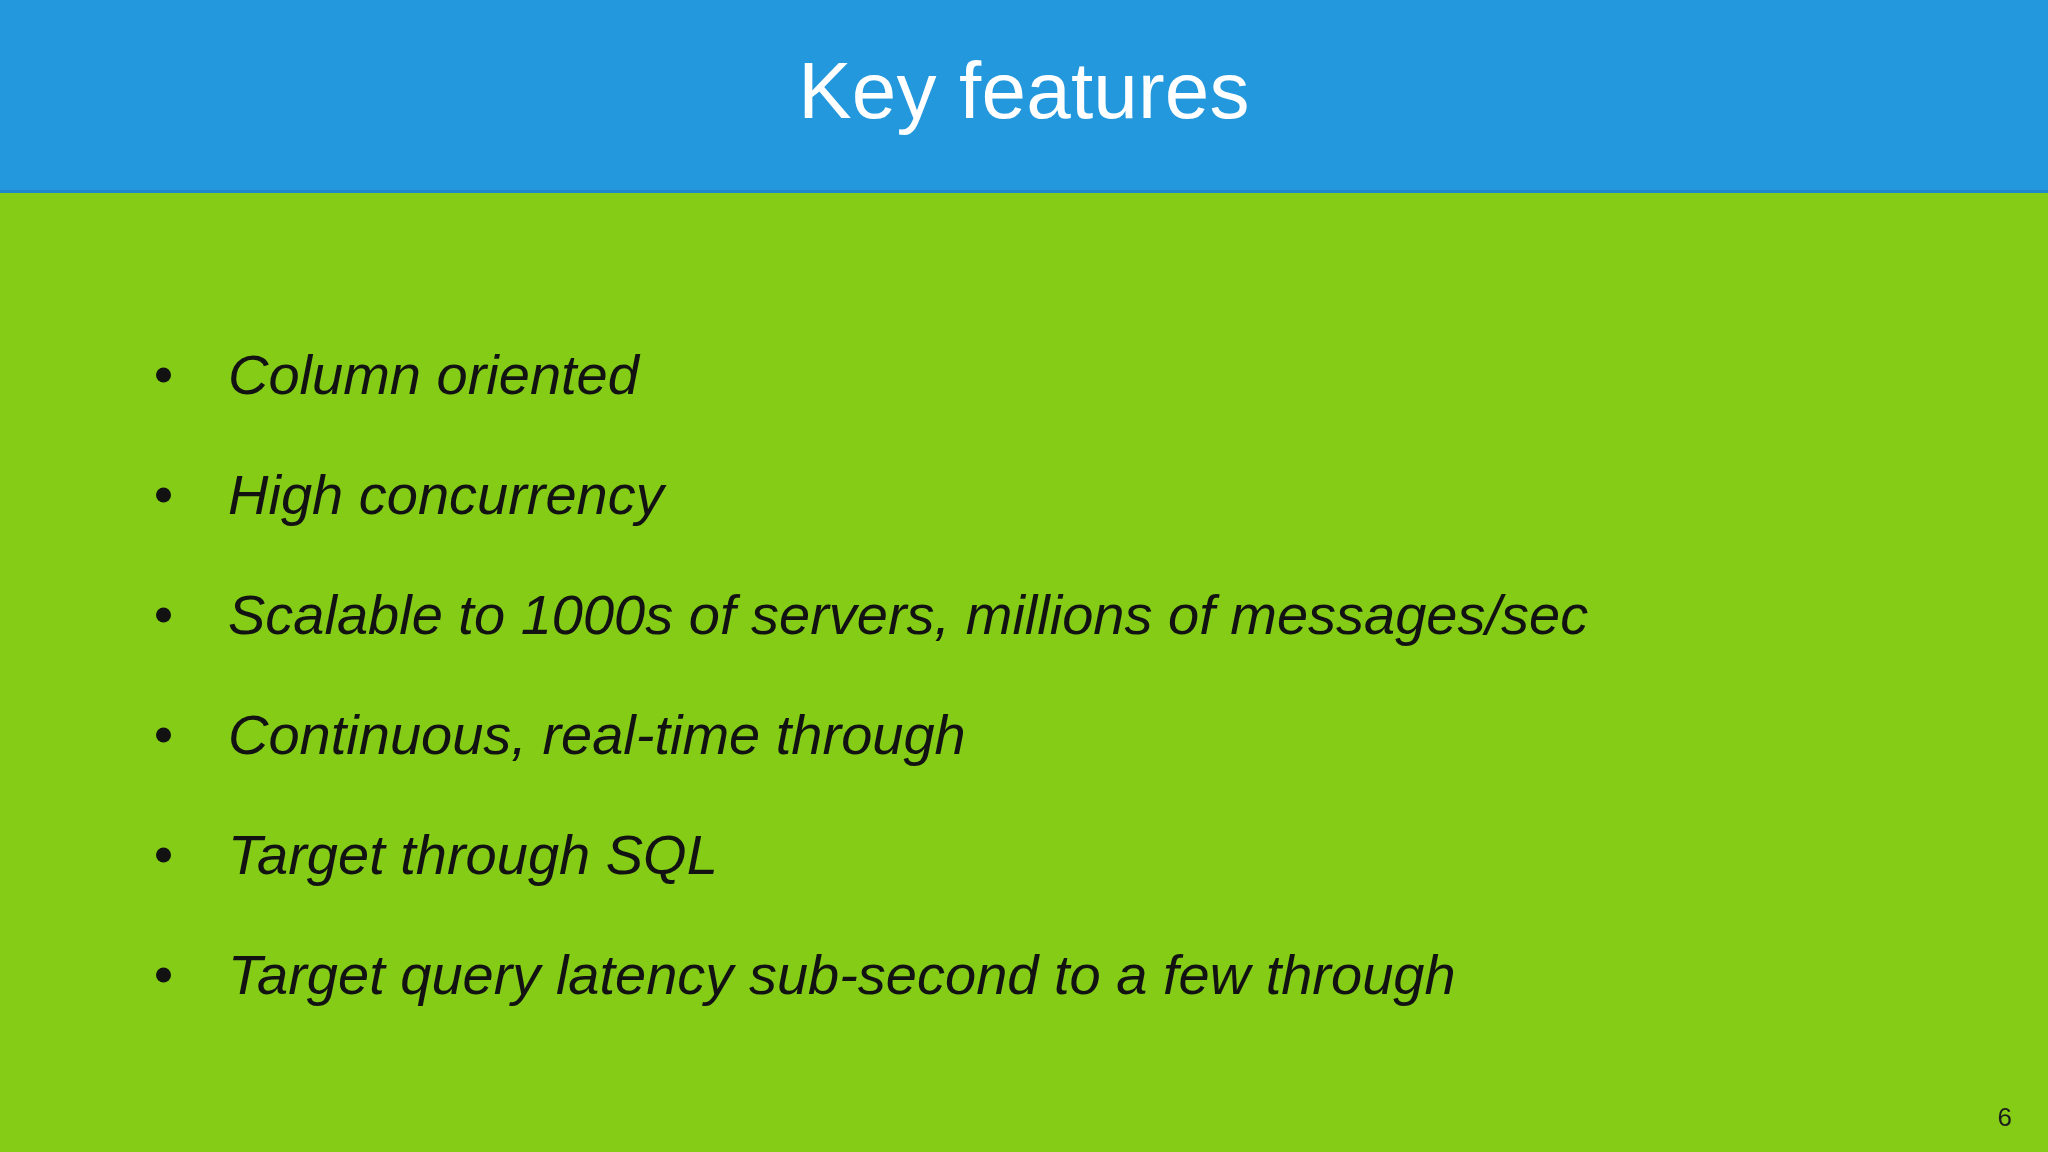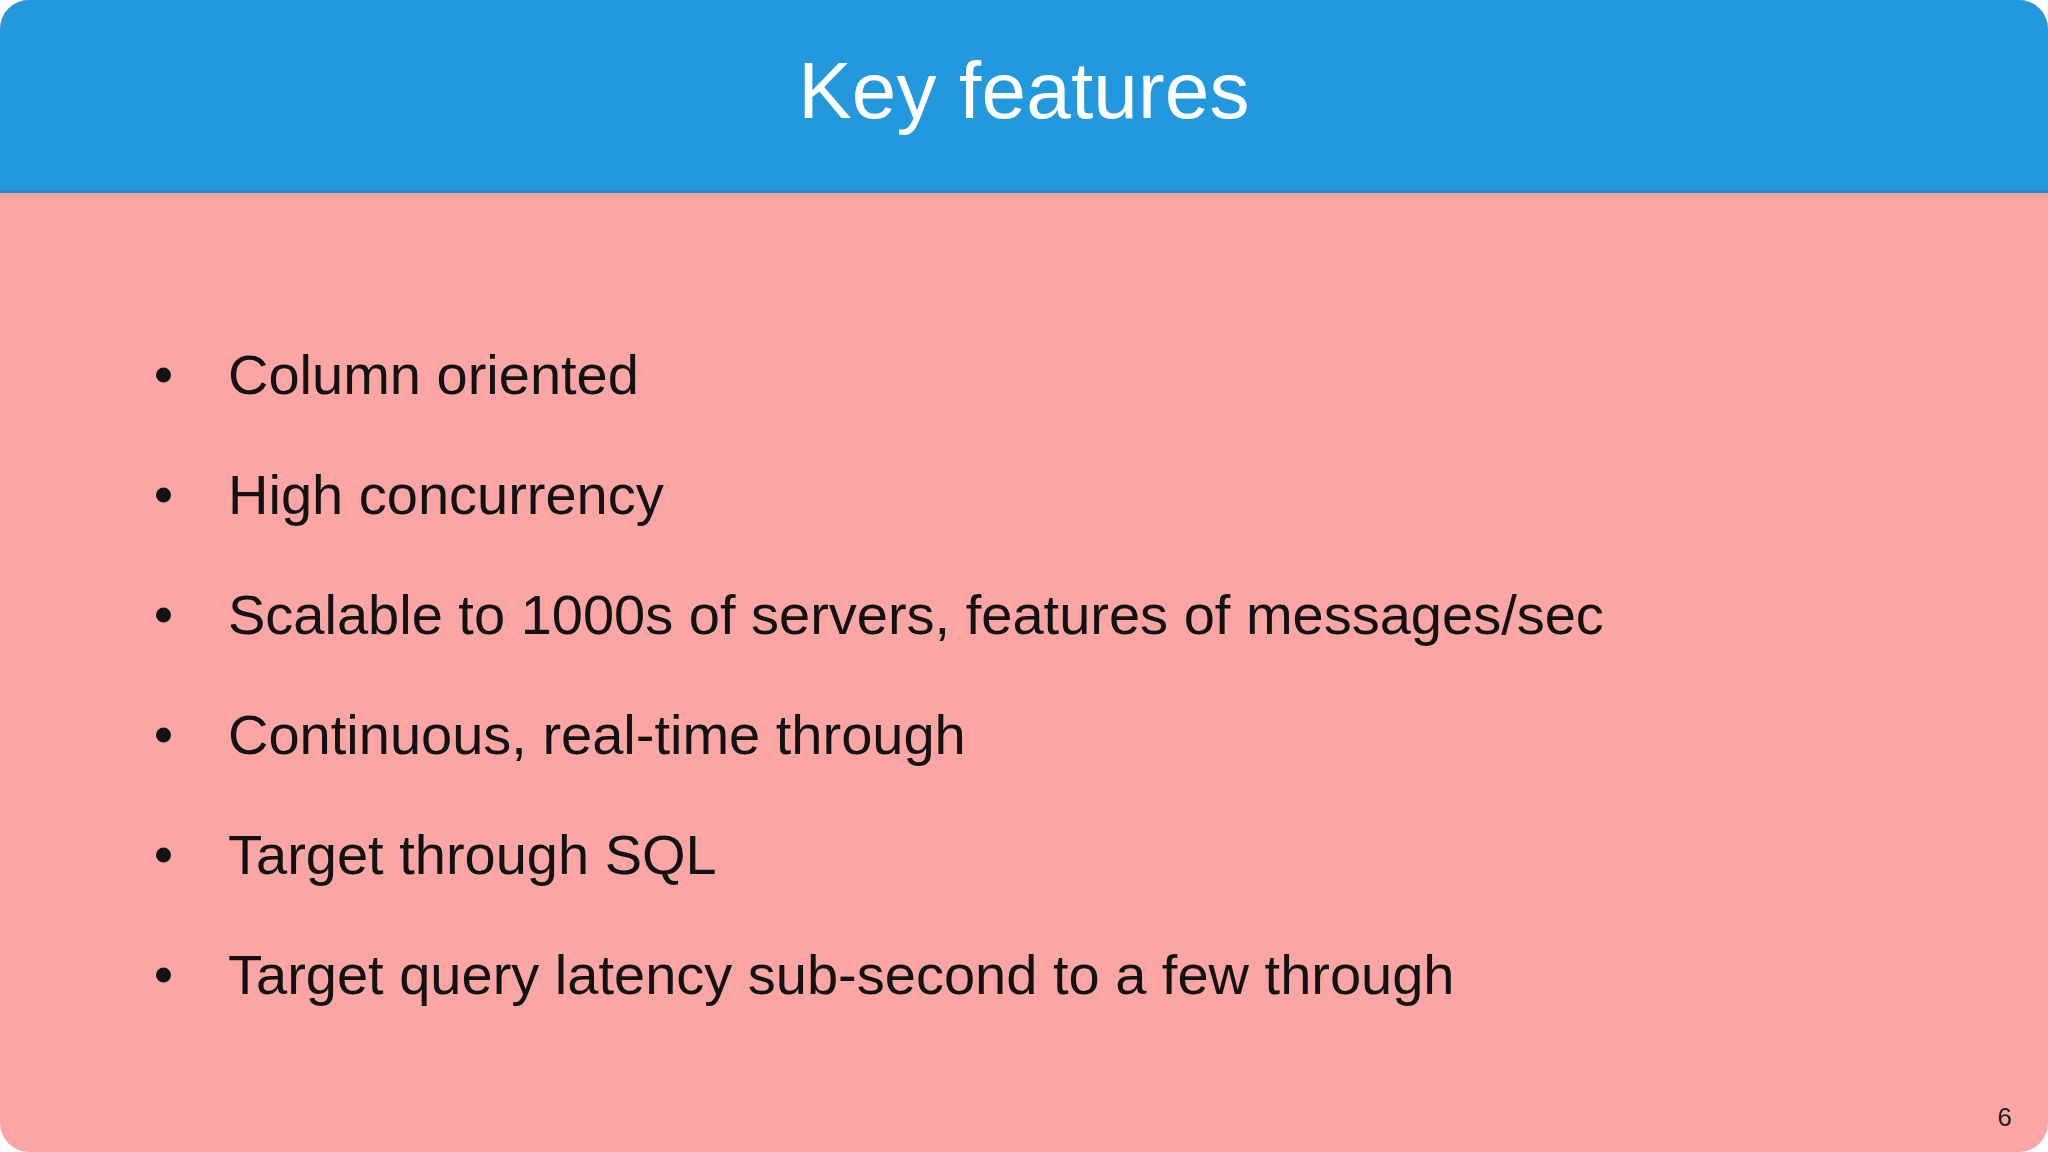--- a/index.html
+++ b/index.html
@@ -12,24 +12,23 @@
     width: 2048px;
     height: 1152px;
     overflow: hidden;
     font-family: "Liberation Sans", "DejaVu Sans", sans-serif;
   }
 
   .slide {
     position: relative;
     width: 2048px;
     height: 1152px;
-    background: #fca5a5;
+    background: #84cc16;
     box-sizing: border-box;
     overflow: hidden;
-    border-radius: 29px;
   }
 
   
   .title-banner {
     position: absolute;
     left: 0;
     top: 0;
     width: 2048px;
     height: 193px;
     background: #2498DD;
@@ -60,20 +59,21 @@
     top: -6px;
   }
 
   
   .body-area {
     position: absolute;
     left: 0;
     top: 193px;
     width: 1773px;
     height: 959px;
+    font-style: italic;
   }
 
   .bullet-list {
     position: absolute;
     left: 148px;
     top: 122px;
     margin: 0;
     padding: 0;
     list-style: none;
   }
@@ -134,21 +134,21 @@
         <span class="bullet-text">Column oriented</span>
       </li>
 
       <li class="bullet-item">
         <span class="bullet-marker"></span>
         <span class="bullet-text">High concurrency</span>
       </li>
 
       <li class="bullet-item">
         <span class="bullet-marker"></span>
-        <span class="bullet-text">Scalable to 1000s of servers, features of messages/sec</span>
+        <span class="bullet-text">Scalable to 1000s of servers, millions of messages/sec</span>
       </li>
 
       <li class="bullet-item">
         <span class="bullet-marker"></span>
         <span class="bullet-text">Continuous, real-time through</span>
       </li>
 
       <li class="bullet-item">
         <span class="bullet-marker"></span>
         <span class="bullet-text">Target through SQL</span>

